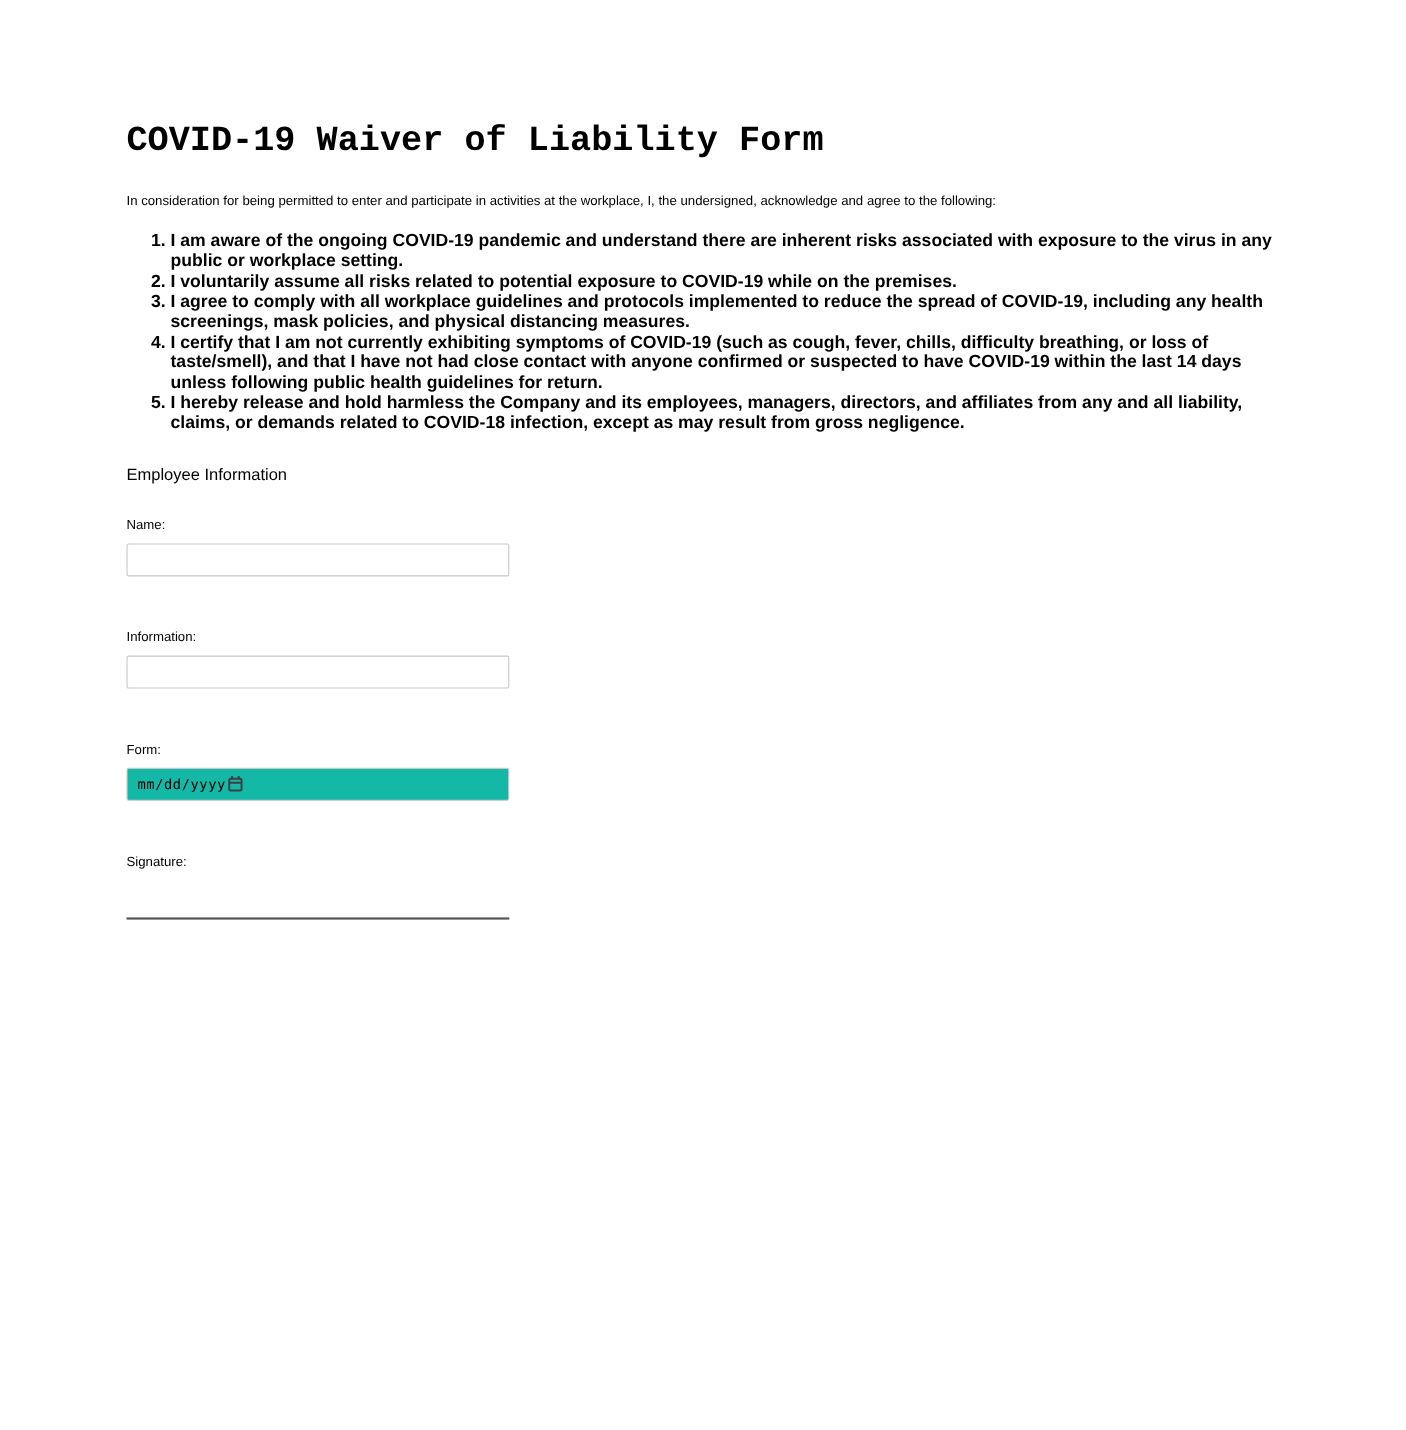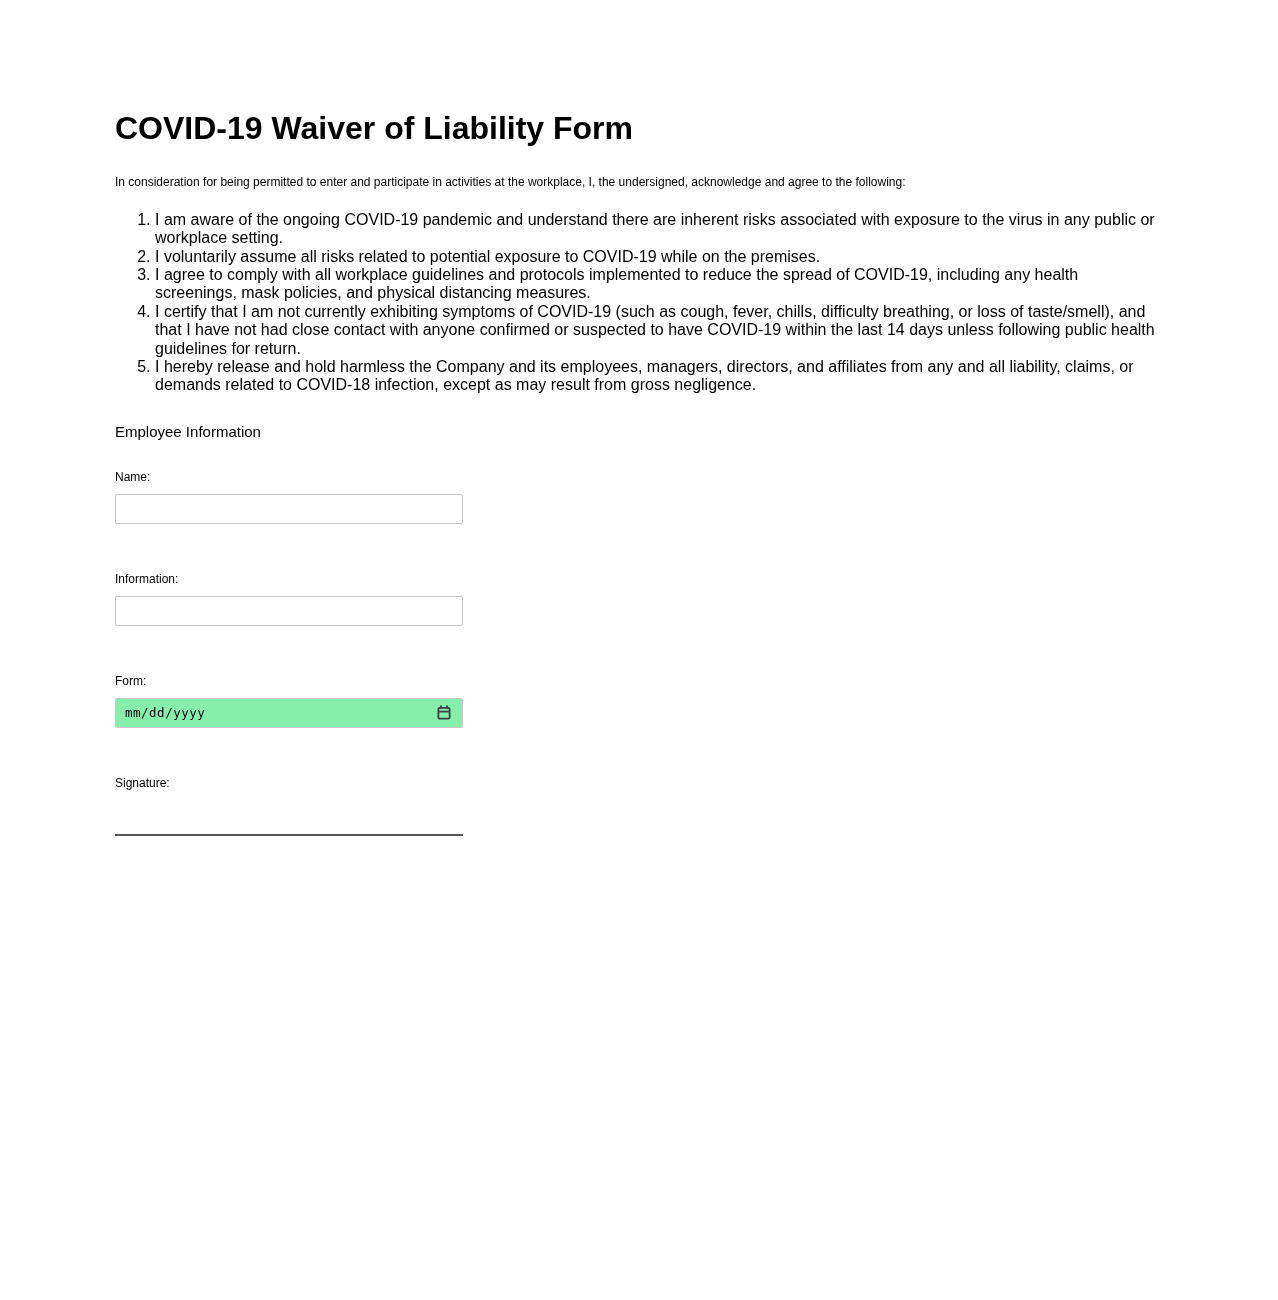--- a/index.html
+++ b/index.html
@@ -12,35 +12,36 @@
   }
   .page {
     width: 1163px;
     padding: 110px 0 40px 115px;
   }
   .page-title {
     font-size: 32px;
     font-weight: 700;
     margin: 0 0 22px 0;
     line-height: 1.15;
+    font-family: Liberation Mono, monospace;
   }
   .intro {
     font-size: 12px;
     line-height: 26px;
     margin: 0 0 16px 0;
     max-width: 1048px;
   }
   ol.waiver-list {
     margin: 0;
     padding: 0 0 0 40px;
     font-size: 16px;
     line-height: 1.15;
     max-width: 1048px;
   }
-  ol.waiver-list li { margin: 0; padding: 0; }
+  ol.waiver-list li { margin: 0; padding: 0; font-weight: bold; }
   .section-heading {
     font-size: 15px;
     font-weight: 400;
     margin: 28px 0 0 0;
     line-height: 1.15;
   }
   .field { margin-top: 46px; }
   .field.first { margin-top: 28px; }
   .field-label {
     display: block;
@@ -57,24 +58,23 @@
     font-family: "Liberation Sans", sans-serif;
     font-size: 14px;
     padding: 0 8px;
     outline: none;
   }
   .date-input {
     width: 348px;
     height: 30px;
     border: 1px solid #c8c8c8;
     border-radius: 2px;
-    background: #86efac;
+    background: #14b8a6;
     display: flex;
     align-items: center;
-    justify-content: space-between;
     padding: 0 9px;
     cursor: default;
   }
   .date-placeholder {
     font-family: "DejaVu Sans Mono", monospace;
     font-size: 12.5px;
     letter-spacing: 0.5px;
     color: #000000;
   }
   .calendar-button {

